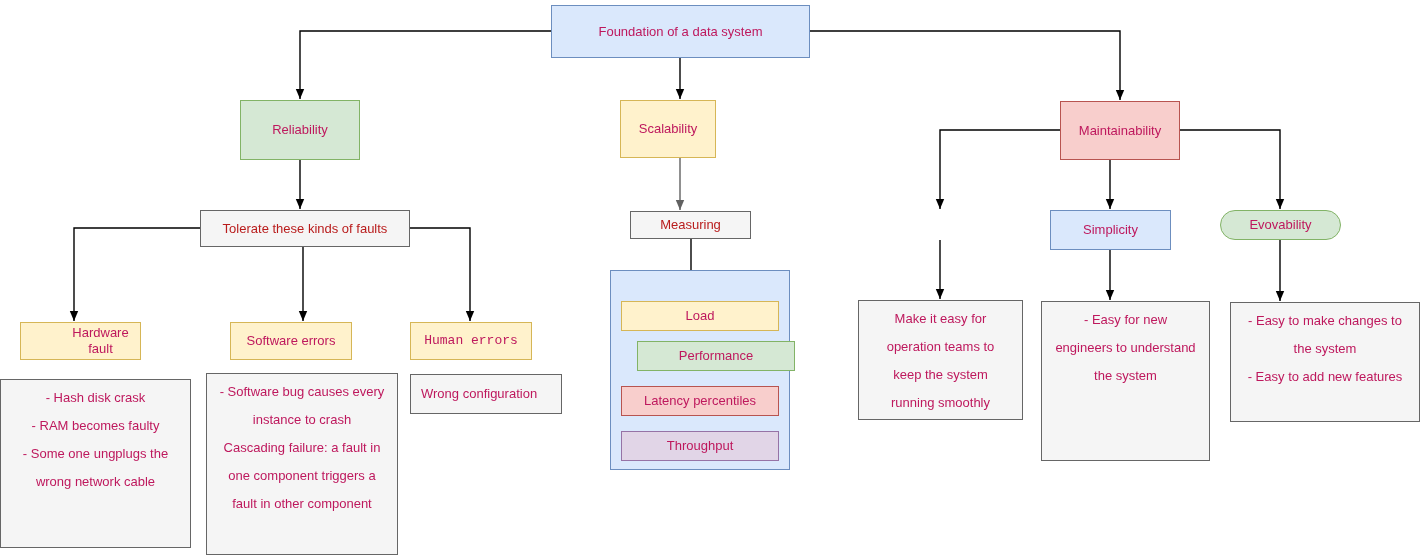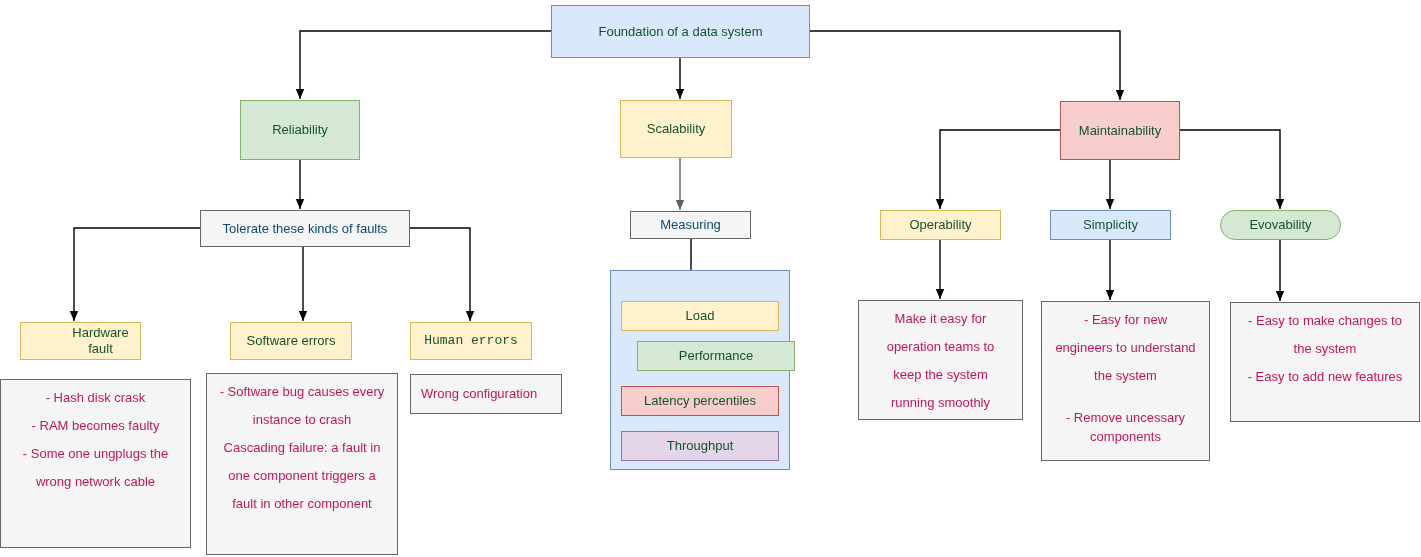--- a/index.html
+++ b/index.html
@@ -19,67 +19,67 @@
   }
   .node {
     position: absolute;
     box-sizing: border-box;
     border: 1px solid #000;
     display: flex;
     align-items: center;
     justify-content: center;
     text-align: center;
     font-size: 13px;
-    color: #14532d;
+    color: #be185d;
     line-height: 1.2;
   }
   .blue   { background: var(--blue-fill);   border-color: var(--blue-stroke); }
   .green  { background: var(--green-fill);  border-color: var(--green-stroke); }
   .yellow { background: var(--yellow-fill); border-color: var(--yellow-stroke); }
   .red    { background: var(--red-fill);    border-color: var(--red-stroke); }
   .purple { background: var(--purple-fill); border-color: var(--purple-stroke); }
-  .gray   { background: var(--gray-fill);   border-color: var(--gray-stroke); color: #0c4a6e; }
+  .gray   { background: var(--gray-fill);   border-color: var(--gray-stroke); color: #b91c1c; }
 
   .desc {
     position: absolute;
     box-sizing: border-box;
     background: var(--gray-fill);
     border: 1px solid var(--gray-stroke);
     color: #be185d;
     font-size: 13px;
     text-align: center;
     padding: 4px 12px;
   }
   .desc p { margin: 0; line-height: 28px; }
   .desc p + p { margin-top: 0; }
   #simp-desc p:nth-of-type(2) { line-height: 19px; margin-top: 18px; }
   #human-desc { display: flex; align-items: center; padding: 0 12px; }
   #human-desc p { line-height: 1.2; }
 
   
   #root           { left: 551px;  top: 5px;   width: 259px; height: 53px; }
   #reliability    { left: 240px;  top: 100px; width: 120px; height: 60px; }
-  #scalability    { left: 620px;  top: 100px; width: 112px; height: 58px; }
+  #scalability    { left: 620px;  top: 100px; width: 96px; height: 58px; }
   #maintainability{ left: 1060px; top: 101px; width: 120px; height: 59px; }
   #tolerate       { left: 200px;  top: 210px; width: 210px; height: 37px; }
   #measuring      { left: 630px;  top: 211px; width: 121px; height: 28px; }
   #hardware       { left: 20px;   top: 322px; width: 121px; height: 38px; padding-left: 40px; }
   #software       { left: 230px;  top: 322px; width: 122px; height: 38px; }
   #human          { left: 410px;  top: 322px; width: 122px; height: 38px; font-family: Liberation Mono, monospace; }
   #hw-desc        { left: 0px;    top: 379px; width: 191px; height: 169px; }
   #sw-desc        { left: 206px;  top: 373px; width: 192px; height: 182px; }
   #human-desc     { left: 410px;  top: 374px; width: 152px; height: 40px; padding-left: 10px; }
   #container      { left: 610px;  top: 270px; width: 180px; height: 200px; }
   #metric-load    { left: 10px;   top: 30px;  width: 158px; height: 30px; }
   #metric-perf    { left: 10px;   top: 70px;  width: 158px; height: 30px; margin-left: 16px; }
   #metric-lat     { left: 10px;   top: 115px; width: 158px; height: 30px; }
   #metric-thr     { left: 10px;   top: 160px; width: 158px; height: 30px; }
   #container .node { position: absolute; }
   #operability    { left: 880px;  top: 210px; width: 121px; height: 30px; }
-  #simplicity     { left: 1050px; top: 210px; width: 121px; height: 30px; }
+  #simplicity     { left: 1050px; top: 210px; width: 121px; height: 40px; }
   #evovability    { left: 1220px; top: 210px; width: 121px; height: 30px; border-radius: 15px; }
   #op-desc        { left: 858px;  top: 300px; width: 165px; height: 120px; }
   #simp-desc      { left: 1041px; top: 301px; width: 169px; height: 160px; }
   #evo-desc       { left: 1230px; top: 302px; width: 190px; height: 120px; }
 </style>
 </head>
 <body>
 
 <div id="canvas">
 
@@ -135,29 +135,27 @@
   <div class="node yellow" id="scalability">Scalability</div>
   <div class="node gray" id="measuring">Measuring</div>
   <div class="node blue" id="container">
     <div class="node yellow" id="metric-load">Load</div>
     <div class="node green" id="metric-perf">Performance</div>
     <div class="node red" id="metric-lat">Latency percentiles</div>
     <div class="node purple" id="metric-thr">Throughput</div>
   </div>
 
   <div class="node red" id="maintainability">Maintainability</div>
-  <div class="node yellow" id="operability">Operability</div>
   <div class="node blue" id="simplicity">Simplicity</div>
   <div class="node green" id="evovability">Evovability</div>
 
   <div class="desc" id="op-desc">
     <p>Make it easy for operation teams to keep the system running smoothly</p>
   </div>
   <div class="desc" id="simp-desc">
     <p>- Easy for new engineers to understand the system</p>
-    <p>- Remove uncessary components</p>
   </div>
   <div class="desc" id="evo-desc">
     <p>- Easy to make changes to the system</p>
     <p>- Easy to add new features</p>
   </div>
 
 </div>
 
 </body></html>

